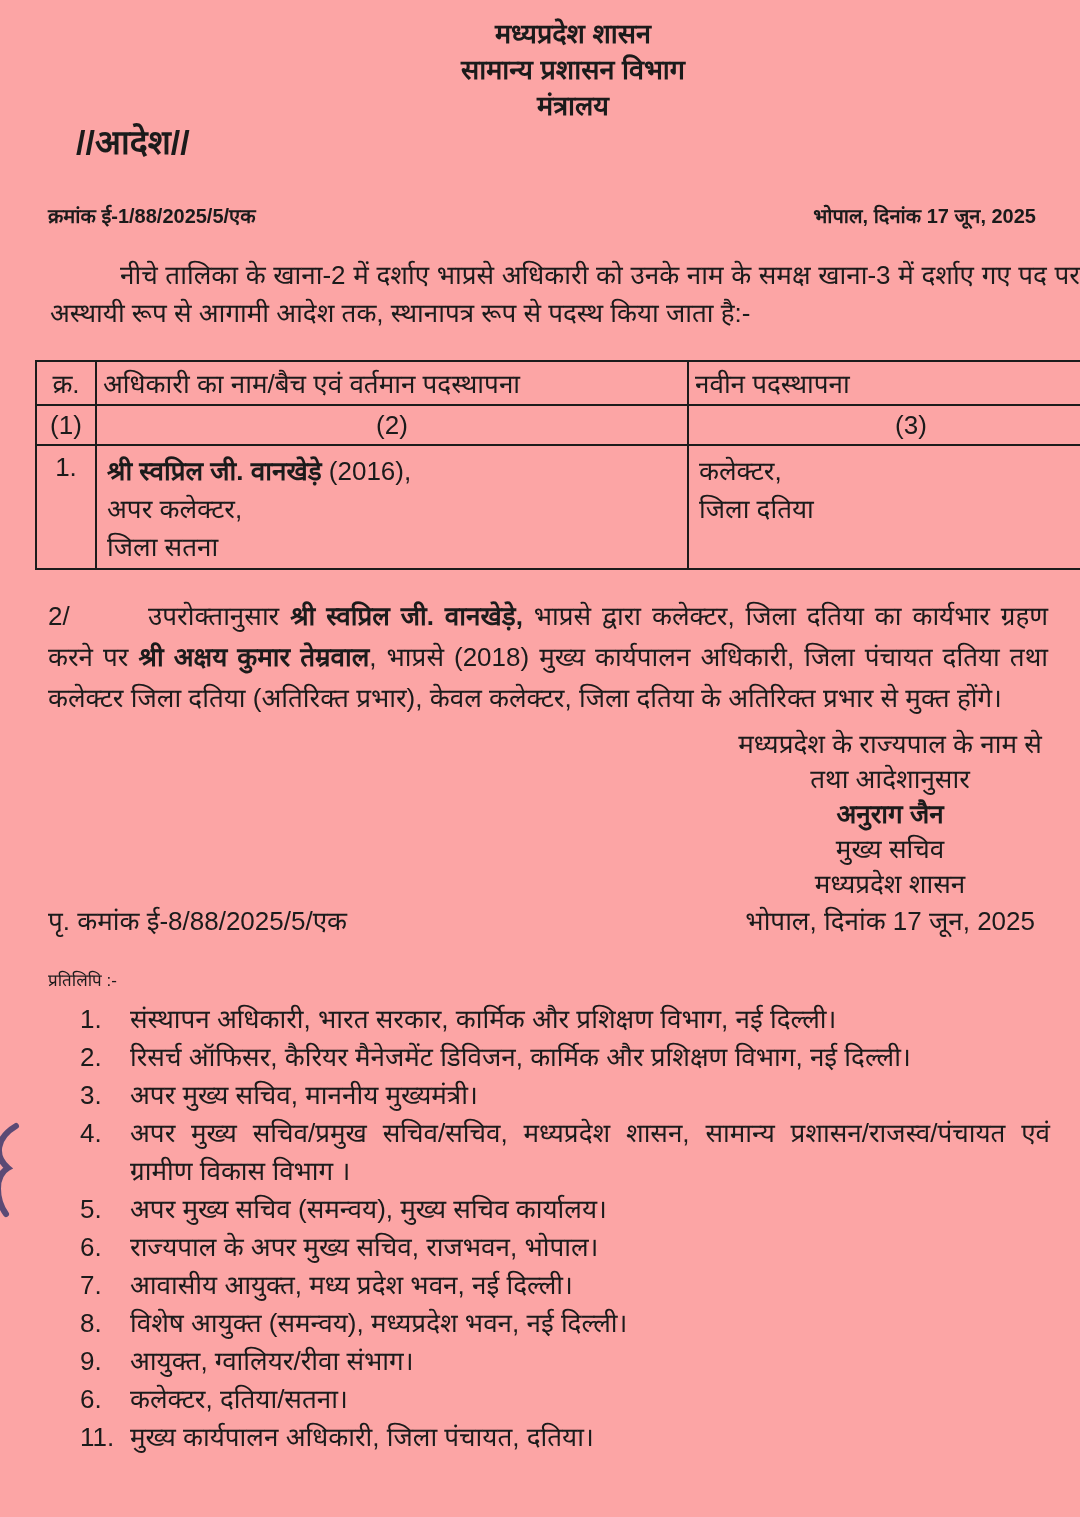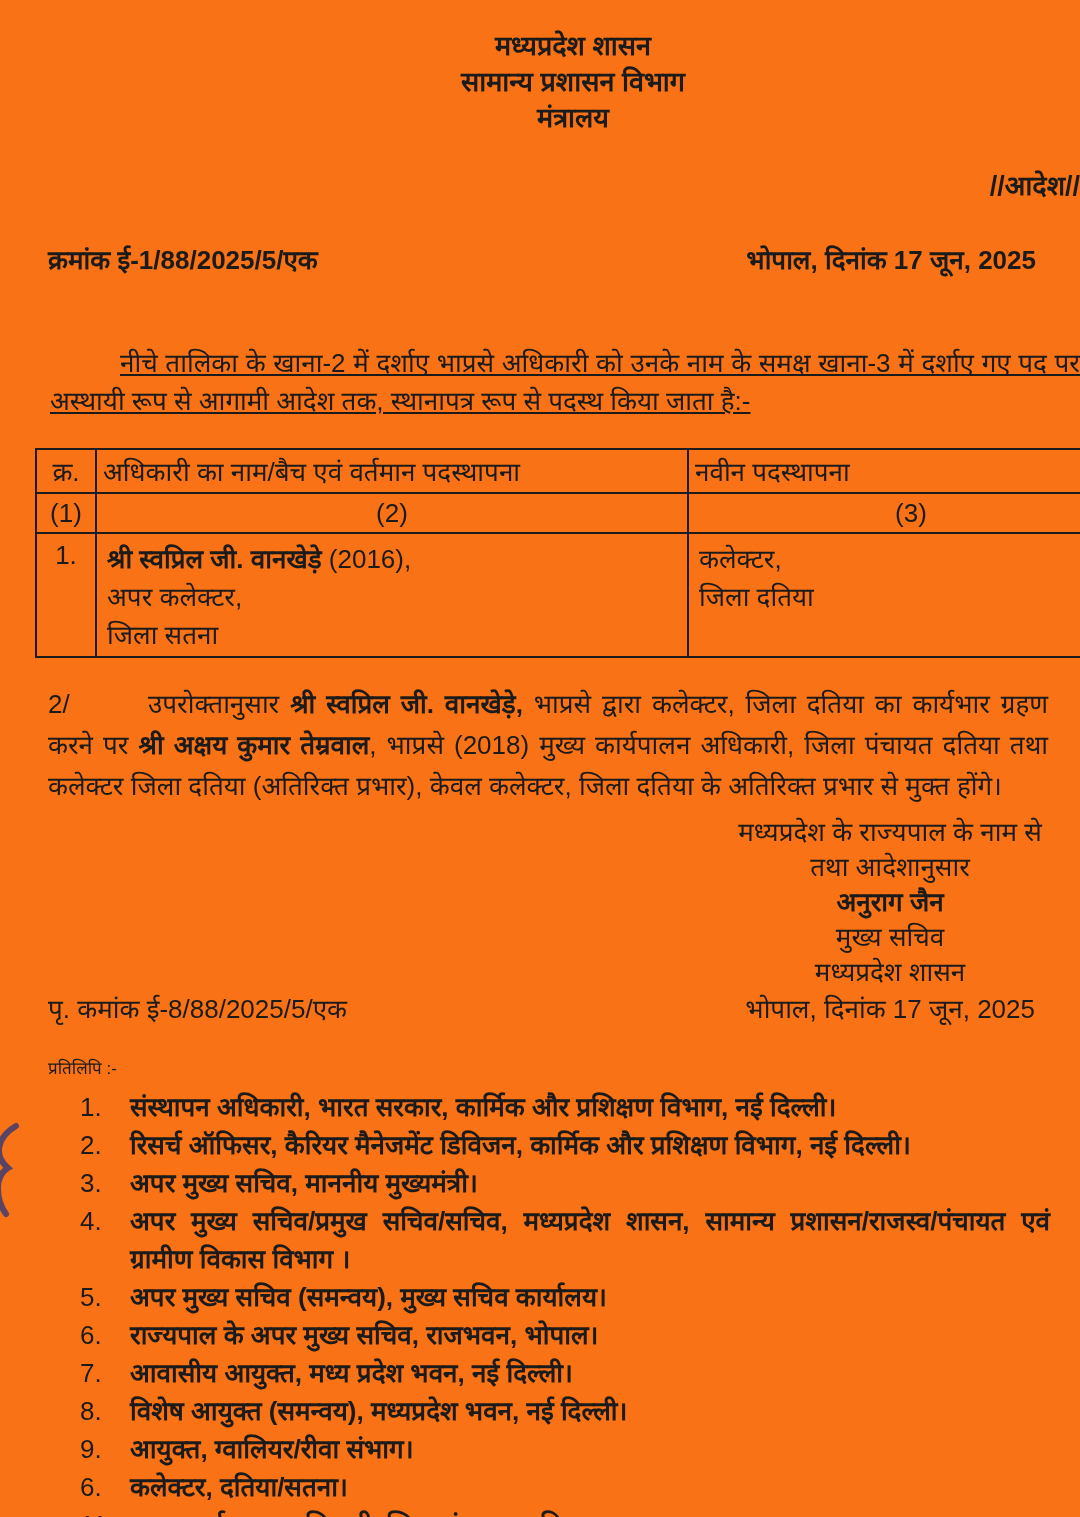--- a/index.html
+++ b/index.html
@@ -6,61 +6,59 @@
   body{
     width:1080px;height:1517px;
     background:#f3f3f3;
     font-family:"Liberation Sans","DejaVu Sans",sans-serif;
     color:#1b1b1b;
     -webkit-font-smoothing:antialiased;
   }
   .page{
     position:relative;
     width:1080px;height:1517px;
-    background:#f97316;
+    background:#fca5a5;
     overflow:hidden;
     box-sizing:border-box;
-    padding-top:28px;
+    padding-top:16px;
   }
   
   .doc-header{
     margin-left:66px;           
     text-align:center;
     font-weight:700;
     font-size:27px;
     line-height:36px;
   }
   .order-title{
     margin-left:76px;
-    margin-top:32px;
-    text-align:right;
+    text-align:left;
     font-weight:700;
-    font-size:27px;
+    font-size:34px;
     line-height:36px;
   }
   
   .ref-row{
     display:flex;
     justify-content:space-between;
     align-items:baseline;
     margin-top:38px;
     padding:0 44px 0 48px;
     font-weight:700;
-    font-size:26px;
+    font-size:20px;
     line-height:36px;
   }
   
   .para1{
-    margin:66px 0 0 50px;
+    margin:22px 0 0 50px;
     width:1030px;
     font-size:26px;
     line-height:38px;
     text-align:justify;
     text-indent:70px;
-    text-decoration:underline;
   }
   
   .order-table{
     margin-top:28px;
     margin-left:35px;
     width:1065px;               
     border-collapse:collapse;
     table-layout:fixed;
     font-size:26px;
   }
@@ -122,21 +120,21 @@
   
   .copy-list{
     margin:0;
     padding:0 30px 0 80px;
     list-style:none;
     font-size:26px;
     line-height:38px;
   }
   .copy-item{display:flex;}
   .copy-num{flex:0 0 50px;}
-  .copy-text{flex:1;text-align:justify;font-weight:bold;}
+  .copy-text{flex:1;text-align:justify;}
   
   .ink-mark{
     position:absolute;
     left:-10px;
     top:1122px;
   }
 </style>
 </head>
 <body>
 

